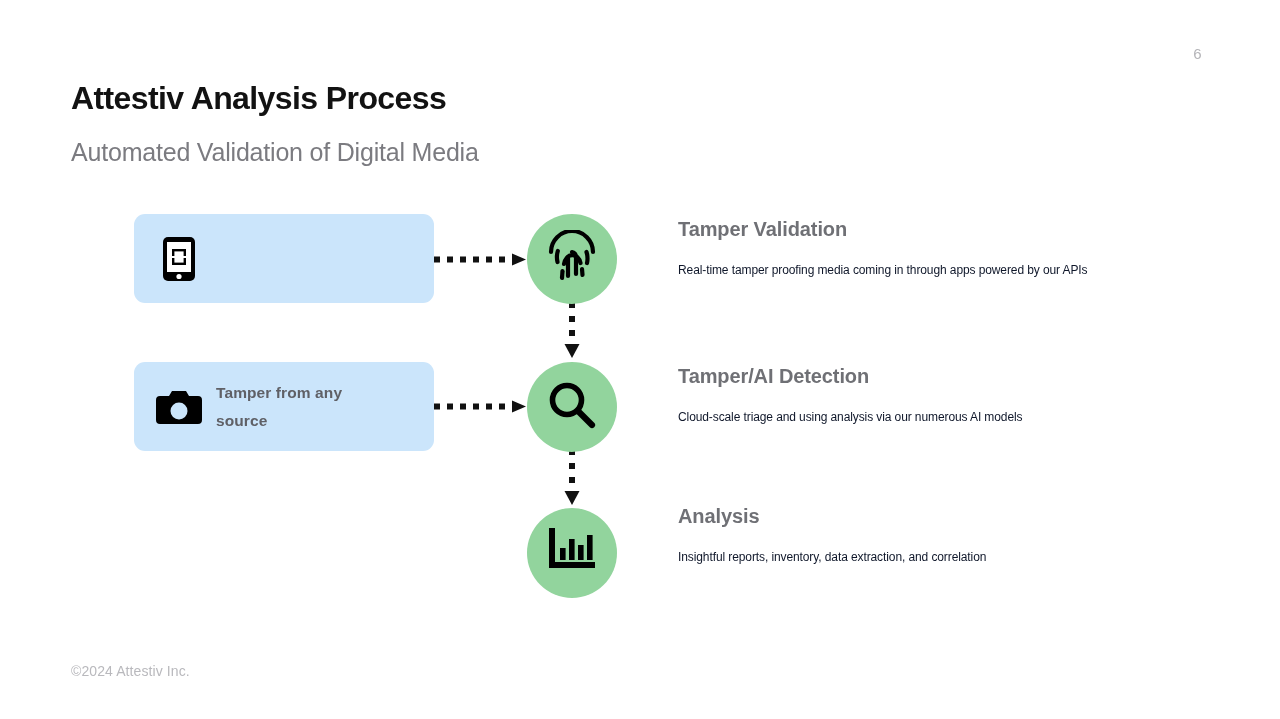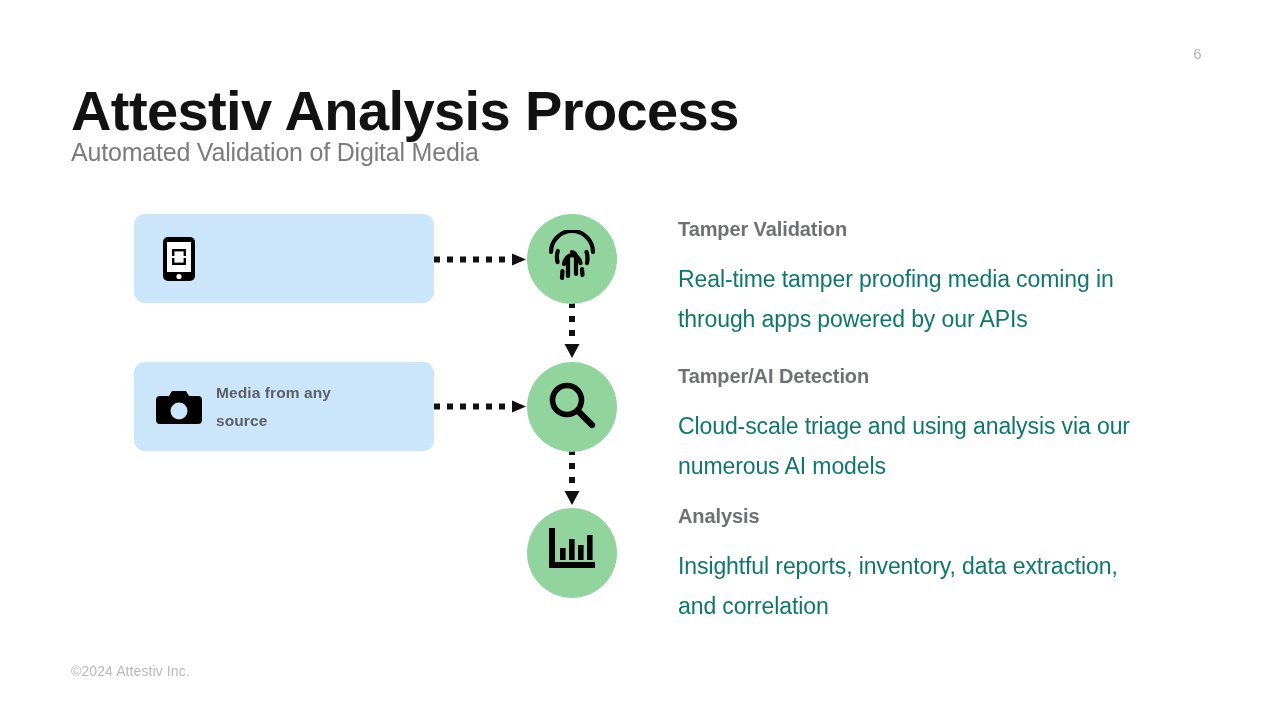--- a/index.html
+++ b/index.html
@@ -11,21 +11,21 @@
   }
   .slide { position:relative; width:1280px; height:719px; background:#fff; }
 
   
   .page-number {
     position:absolute; top:45px; right:78px;
     font-size:15px; color:#b4b4b8; letter-spacing:.3px;
   }
   .title {
     position:absolute; left:71px; top:82px;
-    font-size:56px; font-weight:bold; color:#121212;
+    font-size:32px; font-weight:bold; color:#121212;
     letter-spacing:-0.6px; line-height:1.05;
   }
   .subtitle {
     position:absolute; left:71px; top:138px;
     font-size:25px; color:#7b7b80; font-weight:400; letter-spacing:-0.2px;
   }
 
   
   .inbox {
     position:absolute; left:134px; width:300px; height:89px;
@@ -65,21 +65,21 @@
   
   .stage-text { position:absolute; left:678px; width:470px; }
   #stage-text-0 { top:218px; }
   #stage-text-1 { top:365px; }
   #stage-text-2 { top:505px; }
   .stage-head {
     font-size:20px; font-weight:bold; color:#6f7075;
     letter-spacing:-0.1px; margin-bottom:19px;
   }
   .stage-body {
-    font-size:23px; color:#0f766e; line-height:1.72; letter-spacing:-0.1px;margin-top:15px;
+    font-size:12px; color:#0f172a; line-height:1.72; letter-spacing:-0.1px;margin-top:15px;
   }
 
   
   .footer {
     position:absolute; left:71px; top:649px;
     font-size:14px; color:#b9b9bd; letter-spacing:.1px;margin-top:14px;
   }
 </style>
 </head>
 <body>
@@ -111,21 +111,21 @@
   </div>
 
   <div class="inbox" id="inbox-1">
     <div class="inbox-icon">
       <svg width="46" height="38" viewBox="0 0 46 38">
         <path d="M16 3 h14 l3 5 h9 a4 4 0 0 1 4 4 v20 a4 4 0 0 1 -4 4 h-38 a4 4 0 0 1 -4 -4 v-20 a4 4 0 0 1 4 -4 h9 z" fill="#000"></path>
         <circle cx="23" cy="23" r="8.5" fill="#cbe5fb"></circle>
       </svg>
     </div>
     <div class="inbox-label">
-      <div>Media from any</div>
+      <div>Tamper from any</div>
       <div>source</div>
     </div>
   </div>
 
   <div class="conn-h" id="conn-h-0">
     <svg width="96" height="14" viewBox="0 0 96 14">
       <g fill="#111">
         <rect x="2" y="4.5" width="6" height="6"></rect>
           <rect x="15" y="4.5" width="6" height="6"></rect>
         <rect x="28" y="4.5" width="6" height="6"></rect>

